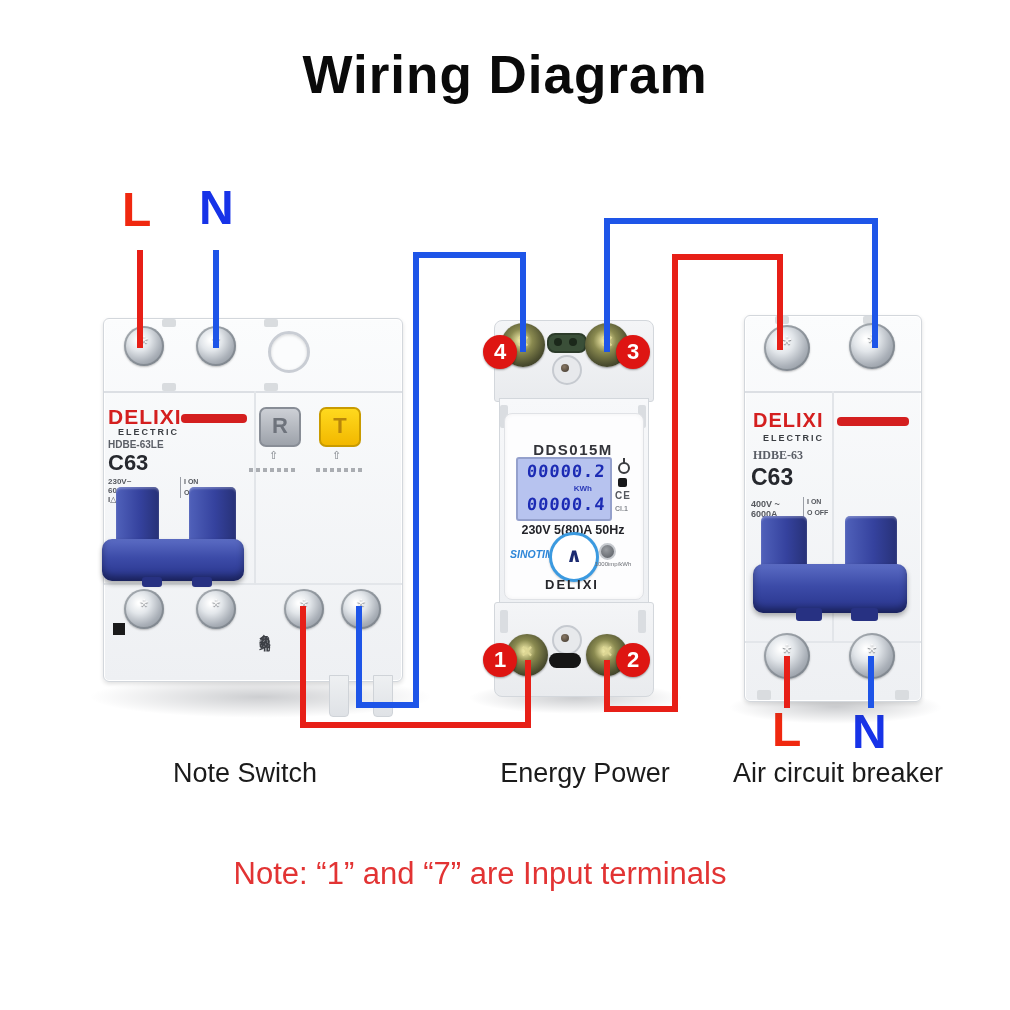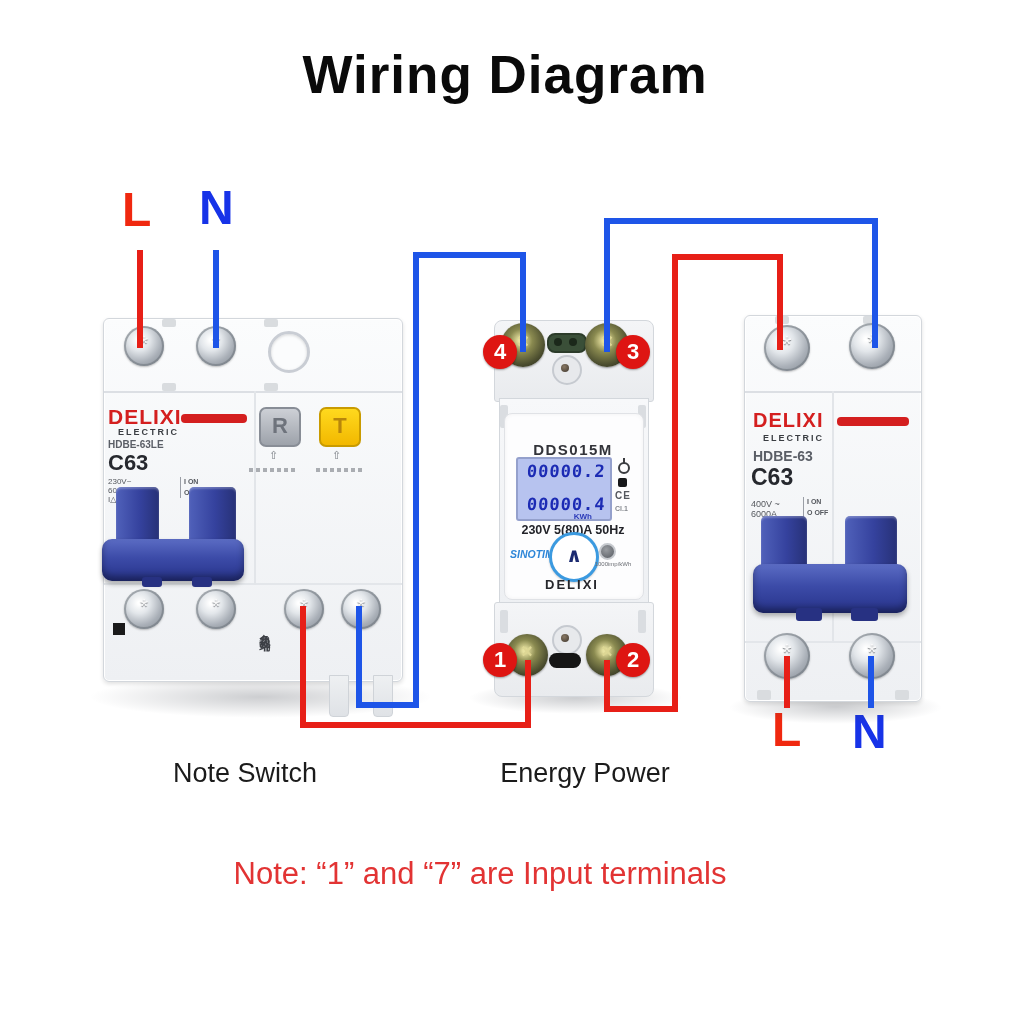--- a/index.html
+++ b/index.html
@@ -39,21 +39,21 @@
          box-shadow:inset 0 0 0 2px rgba(110,116,124,.55),0 1px 2px rgba(0,0,0,.25);}
   .screw::after{content:"*";position:absolute;left:0;right:0;top:12%;text-align:center;
          font-size:1.5em;color:rgba(255,255,255,.92);text-shadow:0 1px 1px rgba(90,95,100,.8);}
   .hole{position:absolute;border-radius:50%;background:#fbfcfd;border:3px solid #c9cdd4;
         box-shadow:inset 0 1px 3px rgba(0,0,0,.15);}
 
   .brand{position:absolute;font-weight:800;color:var(--brand-red,#d41f1f);letter-spacing:1px;}
   .brand-sub{position:absolute;font-weight:700;color:#3a3d42;letter-spacing:2px;}
   .model{position:absolute;font-weight:700;color:#5a5e66;}
   .rating{position:absolute;font-weight:800;color:#26282e;}
-  .tiny-specs{position:absolute;font-size:8px;line-height:1.15;color:#55585e;font-weight:400;}
+  .tiny-specs{position:absolute;font-size:8px;line-height:1.15;color:#55585e;font-weight:700;}
   .onoff{position:absolute;font-size:7px;line-height:1.5;color:#55585e;font-weight:700;
          border-left:1px solid #9a9ea6;padding-left:3px;}
   .redbar{position:absolute;height:9px;background:var(--brand-red,#d41f1f);border-radius:4px;}
 
   .keycap{position:absolute;width:38px;height:36px;border-radius:7px;text-align:center;
           font-weight:800;font-size:22px;line-height:34px;}
   .keycap.gray{background:linear-gradient(180deg,#cdd0d6,#9da2aa);border:2px solid #888d96;color:#6e737c;}
   .keycap.yellow{background:linear-gradient(180deg,#ffd91e,#f2b800);border:2px solid #c99b00;color:#b8860b;}
   .mini-arrow{position:absolute;font-size:11px;color:#7c8087;}
   .blur-text{position:absolute;height:4px;width:46px;
@@ -193,21 +193,21 @@
     <div class="m-screw" style="left:91px;top:3px;width:44px;height:44px;font-size:16px;"></div>
     <div class="m-hole" style="left:58px;top:35px;"></div>
     <div class="m-tab" style="left:6px;top:85px;"></div>
     <div class="m-tab" style="left:144px;top:85px;"></div>
 
     <div class="panel" style="left:10px;top:93px;width:138px;height:185px;"></div>
     <div class="m-model" style="top:121px;">DDS015M</div>
 
     <div class="lcd" style="left:22px;top:137px;width:92px;height:60px;">
       <div class="lcd-row" style="top:2px;">00000.2</div>
-      <div class="lcd-unit" style="top:25px;margin-top:28px;">KWh</div>
+      <div class="lcd-unit" style="top:25px;">KWh</div>
       <div class="lcd-row" style="top:35px;">00000.4</div>
     </div>
     <div class="icon-plug" style="left:124px;top:142px;"></div>
     <div class="icon-sq" style="left:124px;top:158px;"></div>
     <div class="ce" style="left:121px;top:170px;">CE</div>
     <div class="cl" style="left:121px;top:185px;">Cl.1</div>
 
     <div class="m-rating" style="top:203px;">230V 5(80)A 50Hz</div>
     <div class="sino" style="left:16px;top:228px;">SINOTIMER</div>
     <div class="reset-btn" style="left:55px;top:212px;">∧</div>
@@ -228,21 +228,21 @@
     <div class="seam-h" style="top:325px;background:#e3e6ea;"></div>
     <div class="seam-v" style="left:87px;top:75px;bottom:60px;"></div>
     <div class="notch" style="left:30px;top:0;width:14px;height:8px;"></div>
     <div class="notch" style="left:118px;top:0;width:14px;height:8px;"></div>
 
     <div class="screw" style="left:19px;top:9px;width:46px;height:46px;font-size:16px;"></div>
     <div class="screw" style="left:104px;top:7px;width:46px;height:46px;font-size:16px;"></div>
 
     <div class="brand" style="left:8px;top:93px;font-size:20px;">DELIXI</div>
     <div class="brand-sub" style="left:18px;top:117px;font-size:9px;">ELECTRIC</div>
-    <div class="model" style="left:8px;top:132px;font-size:14px;">HDBE-63</div>
+    <div class="model" style="left:8px;top:132px;font-size:12px;font-family:Liberation Serif, serif;">HDBE-63</div>
     <div class="rating" style="left:6px;top:148px;font-size:23px;">C63</div>
     <div class="tiny-specs" style="left:6px;top:183px;font-size:9px;">
       <div>400V ~</div>
       <div>6000A</div>
     </div>
     <div class="onoff" style="left:58px;top:181px;">
       <div>I ON</div>
       <div>O OFF</div>
     </div>
     <div class="redbar" style="left:92px;top:101px;width:72px;"></div>
@@ -288,16 +288,17 @@
   <div class="badge" style="left:483px;top:335px;">4</div>
   <div class="badge" style="left:616px;top:335px;">3</div>
   <div class="badge" style="left:483px;top:643px;">1</div>
   <div class="badge" style="left:616px;top:643px;">2</div>
 
   <div class="big-letter letter-red" style="left:772px;top:706px;">L</div>
   <div class="big-letter letter-blue" style="left:852px;top:708px;">N</div>
 
   <div class="caption" style="left:115px;top:758px;width:260px;">Note Switch</div>
   <div class="caption" style="left:465px;top:758px;width:240px;">Energy Power</div>
+  <div class="caption" style="left:713px;top:758px;width:250px;">Air circuit breaker</div>
 
   <div class="note-line" style="left:150px;top:856px;width:660px;">Note:  “1” and “7” are Input terminals</div>
 
 </div>
 
 </body></html>

